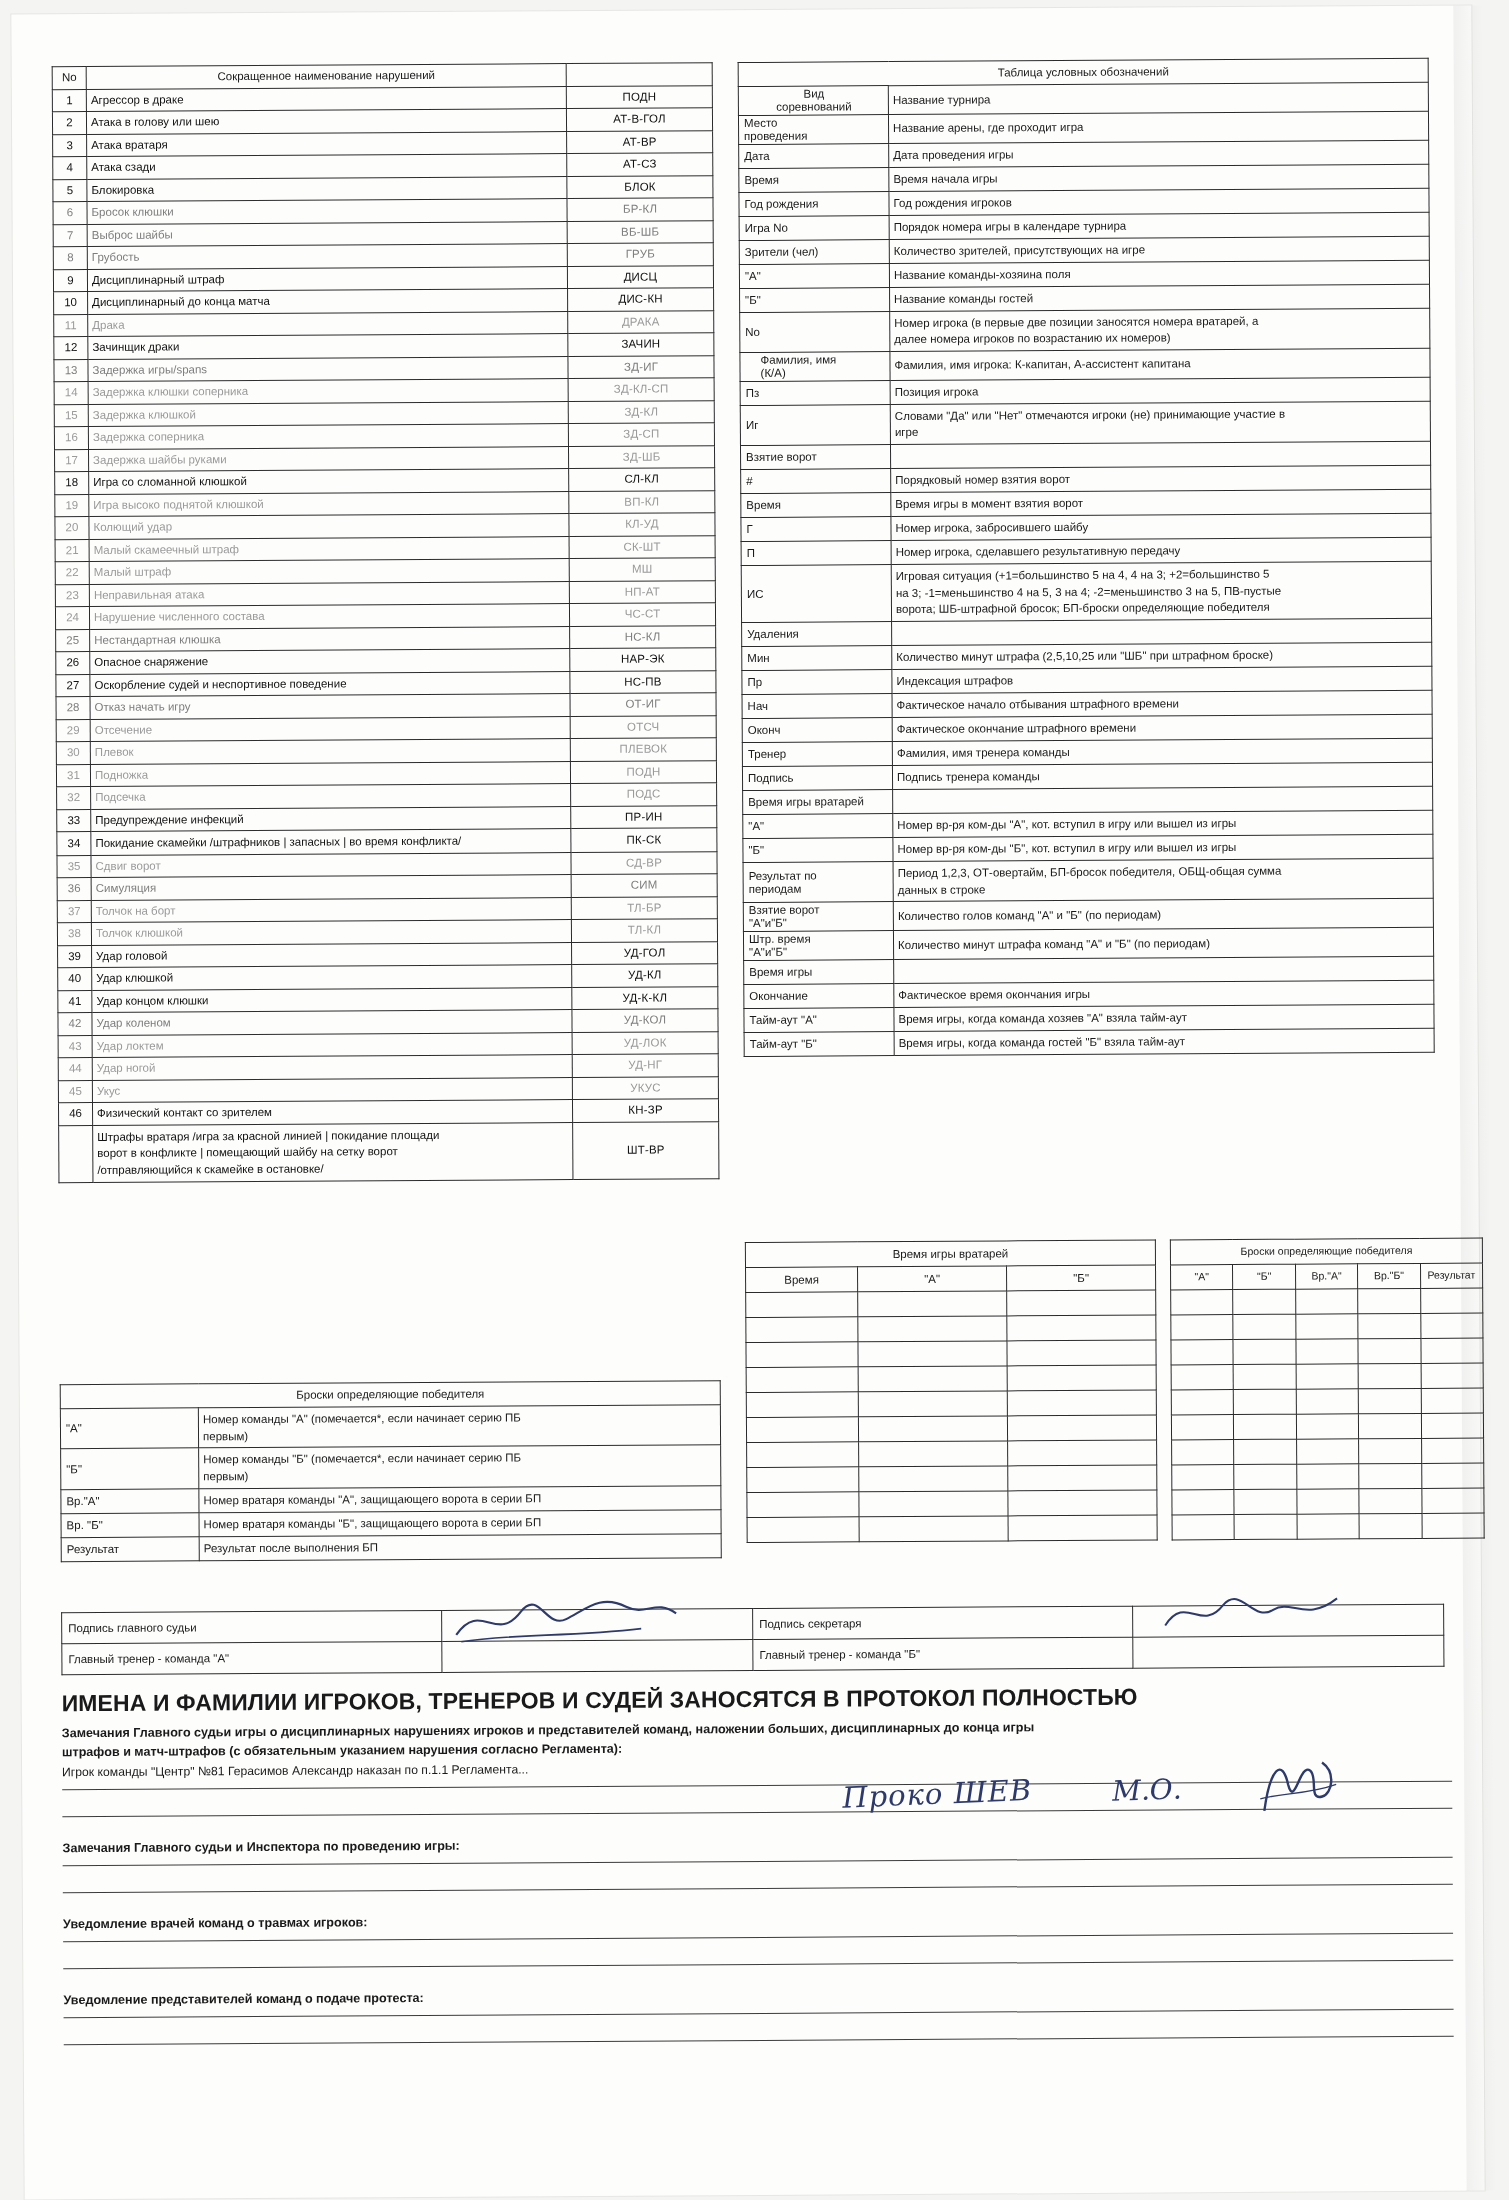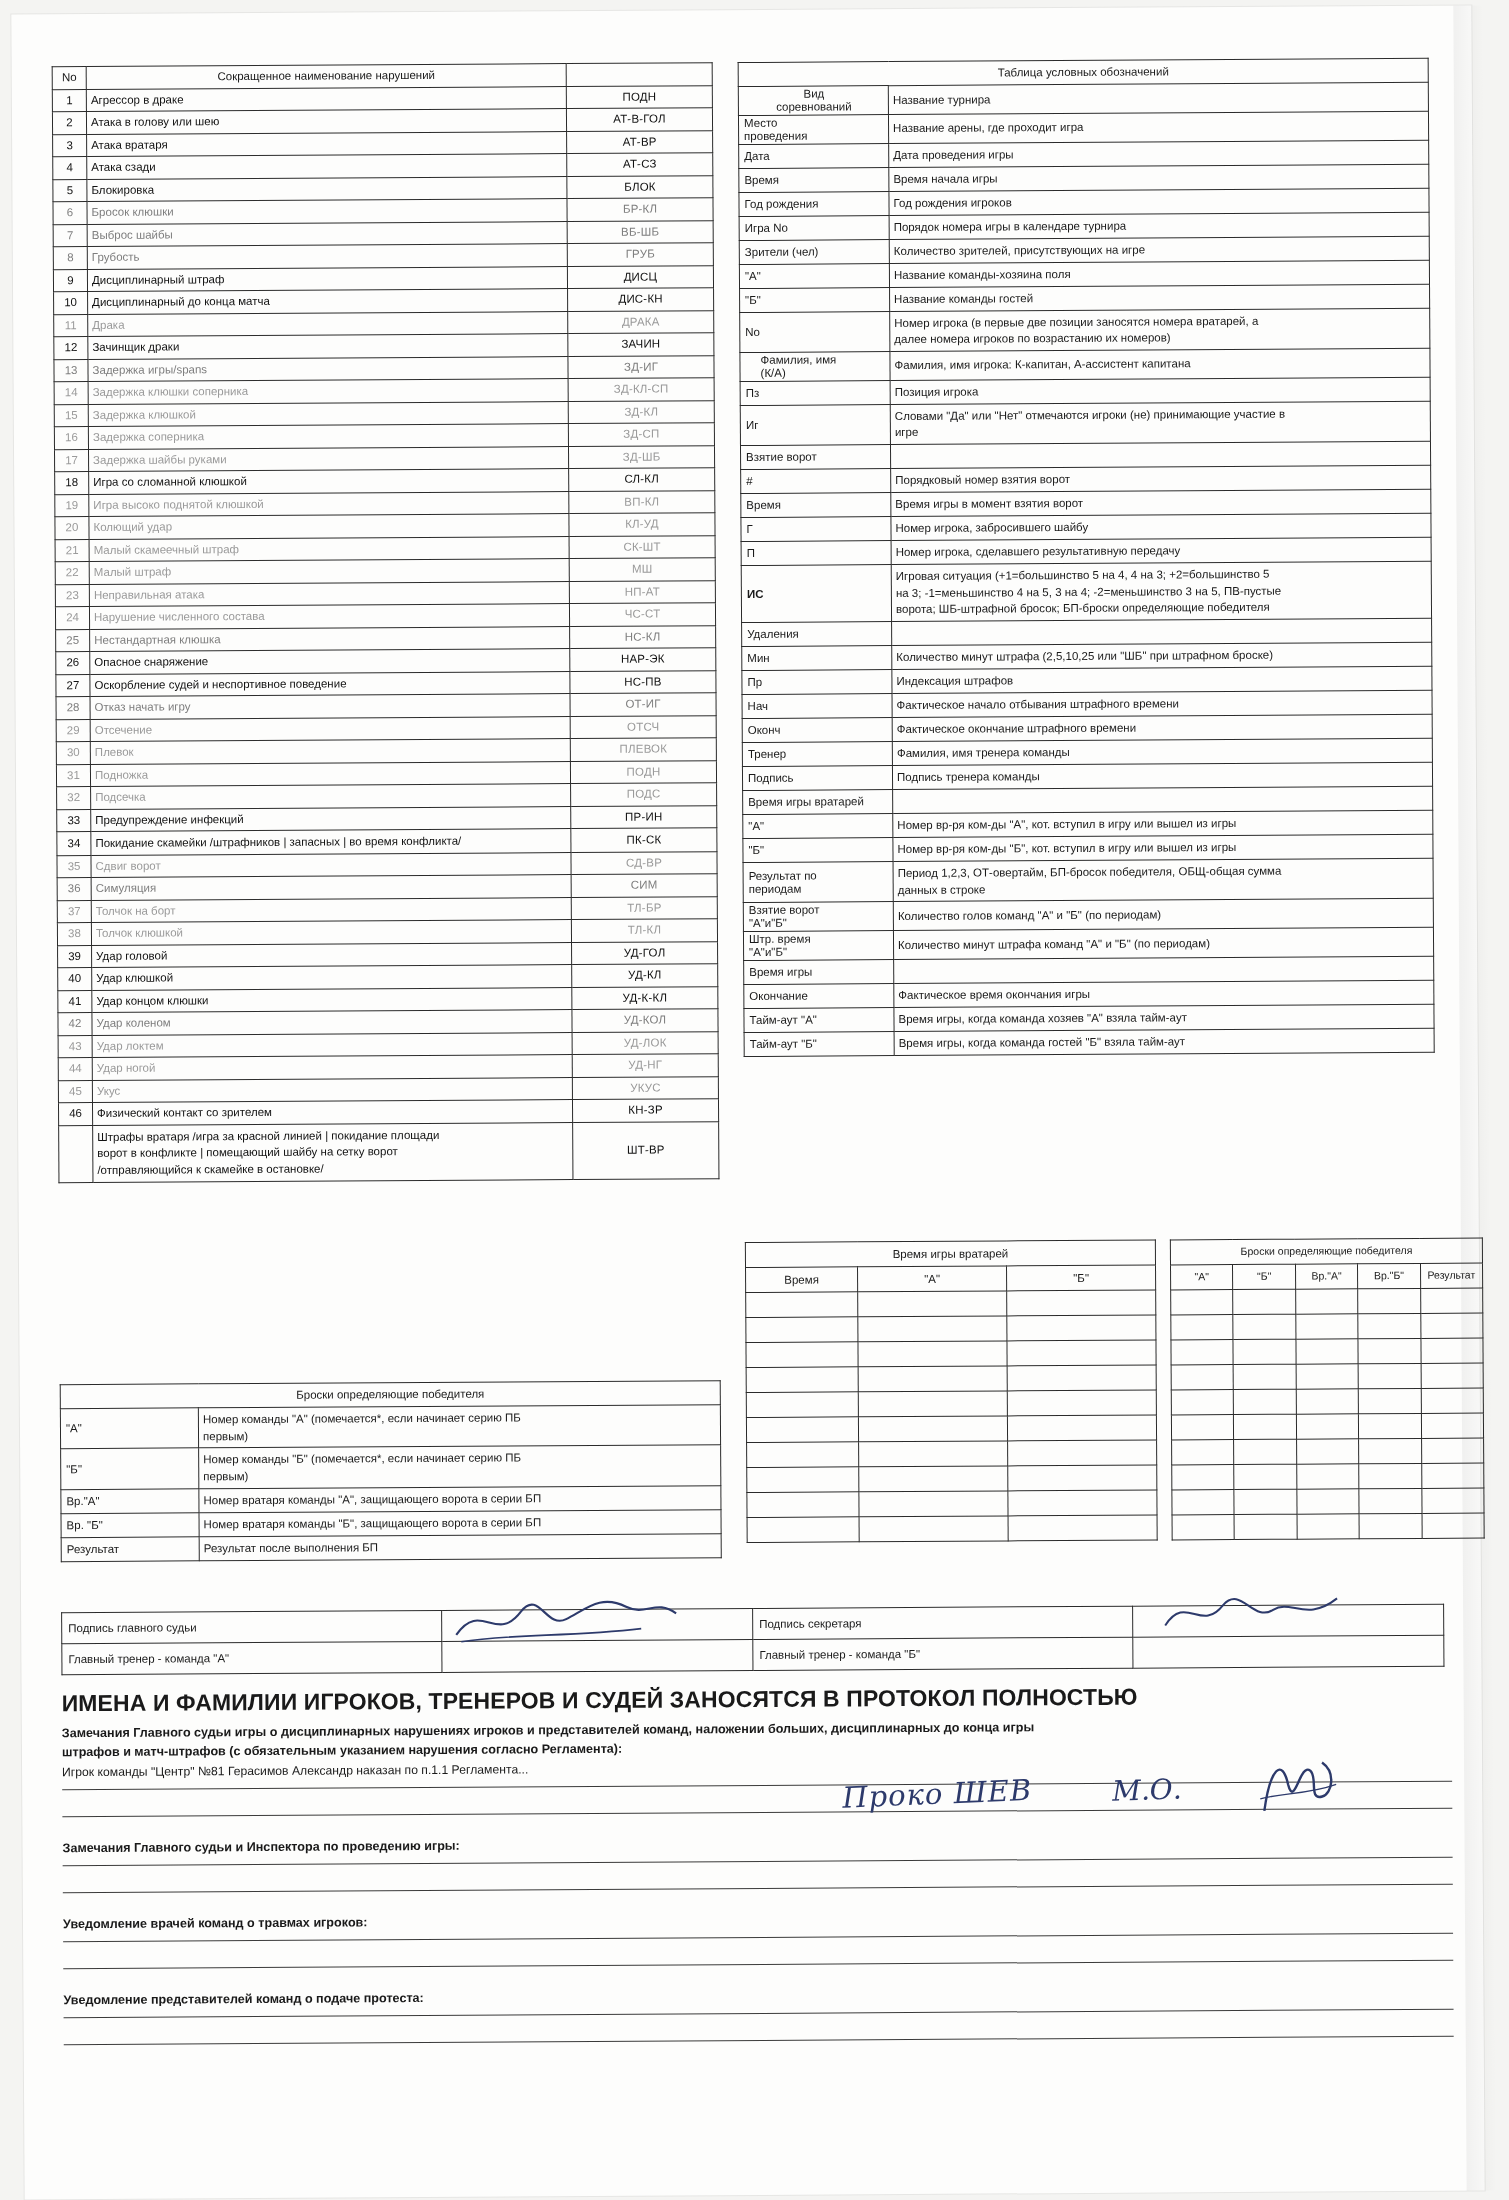--- a/index.html
+++ b/index.html
@@ -583,21 +583,21 @@
           </tr>
           <tr>
             <td class="k" style="white-space: pre-line;">Г</td>
             <td style="white-space: pre-line;">Номер игрока, забросившего шайбу</td>
           </tr>
           <tr>
             <td class="k" style="white-space: pre-line;">П</td>
             <td style="white-space: pre-line;">Номер игрока, сделавшего результативную передачу</td>
           </tr>
           <tr>
-            <td class="k" style="white-space: pre-line; font-weight: bold;">ИС</td>
+            <td class="k" style="white-space: pre-line;">ИС</td>
             <td class="multiline" style="white-space: pre-line;">Игровая ситуация (+1=большинство 5 на 4, 4 на 3; +2=большинство 5
 на 3; -1=меньшинство 4 на 5, 3 на 4; -2=меньшинство 3 на 5, ПВ-пустые
 ворота; ШБ-штрафной бросок; БП-броски определяющие победителя</td>
           </tr>
           <tr>
             <td class="k section" style="white-space: pre-line;">Удаления</td>
             <td style="white-space: pre-line;"></td>
           </tr>
           <tr>
             <td class="k" style="white-space: pre-line;">Мин</td>

